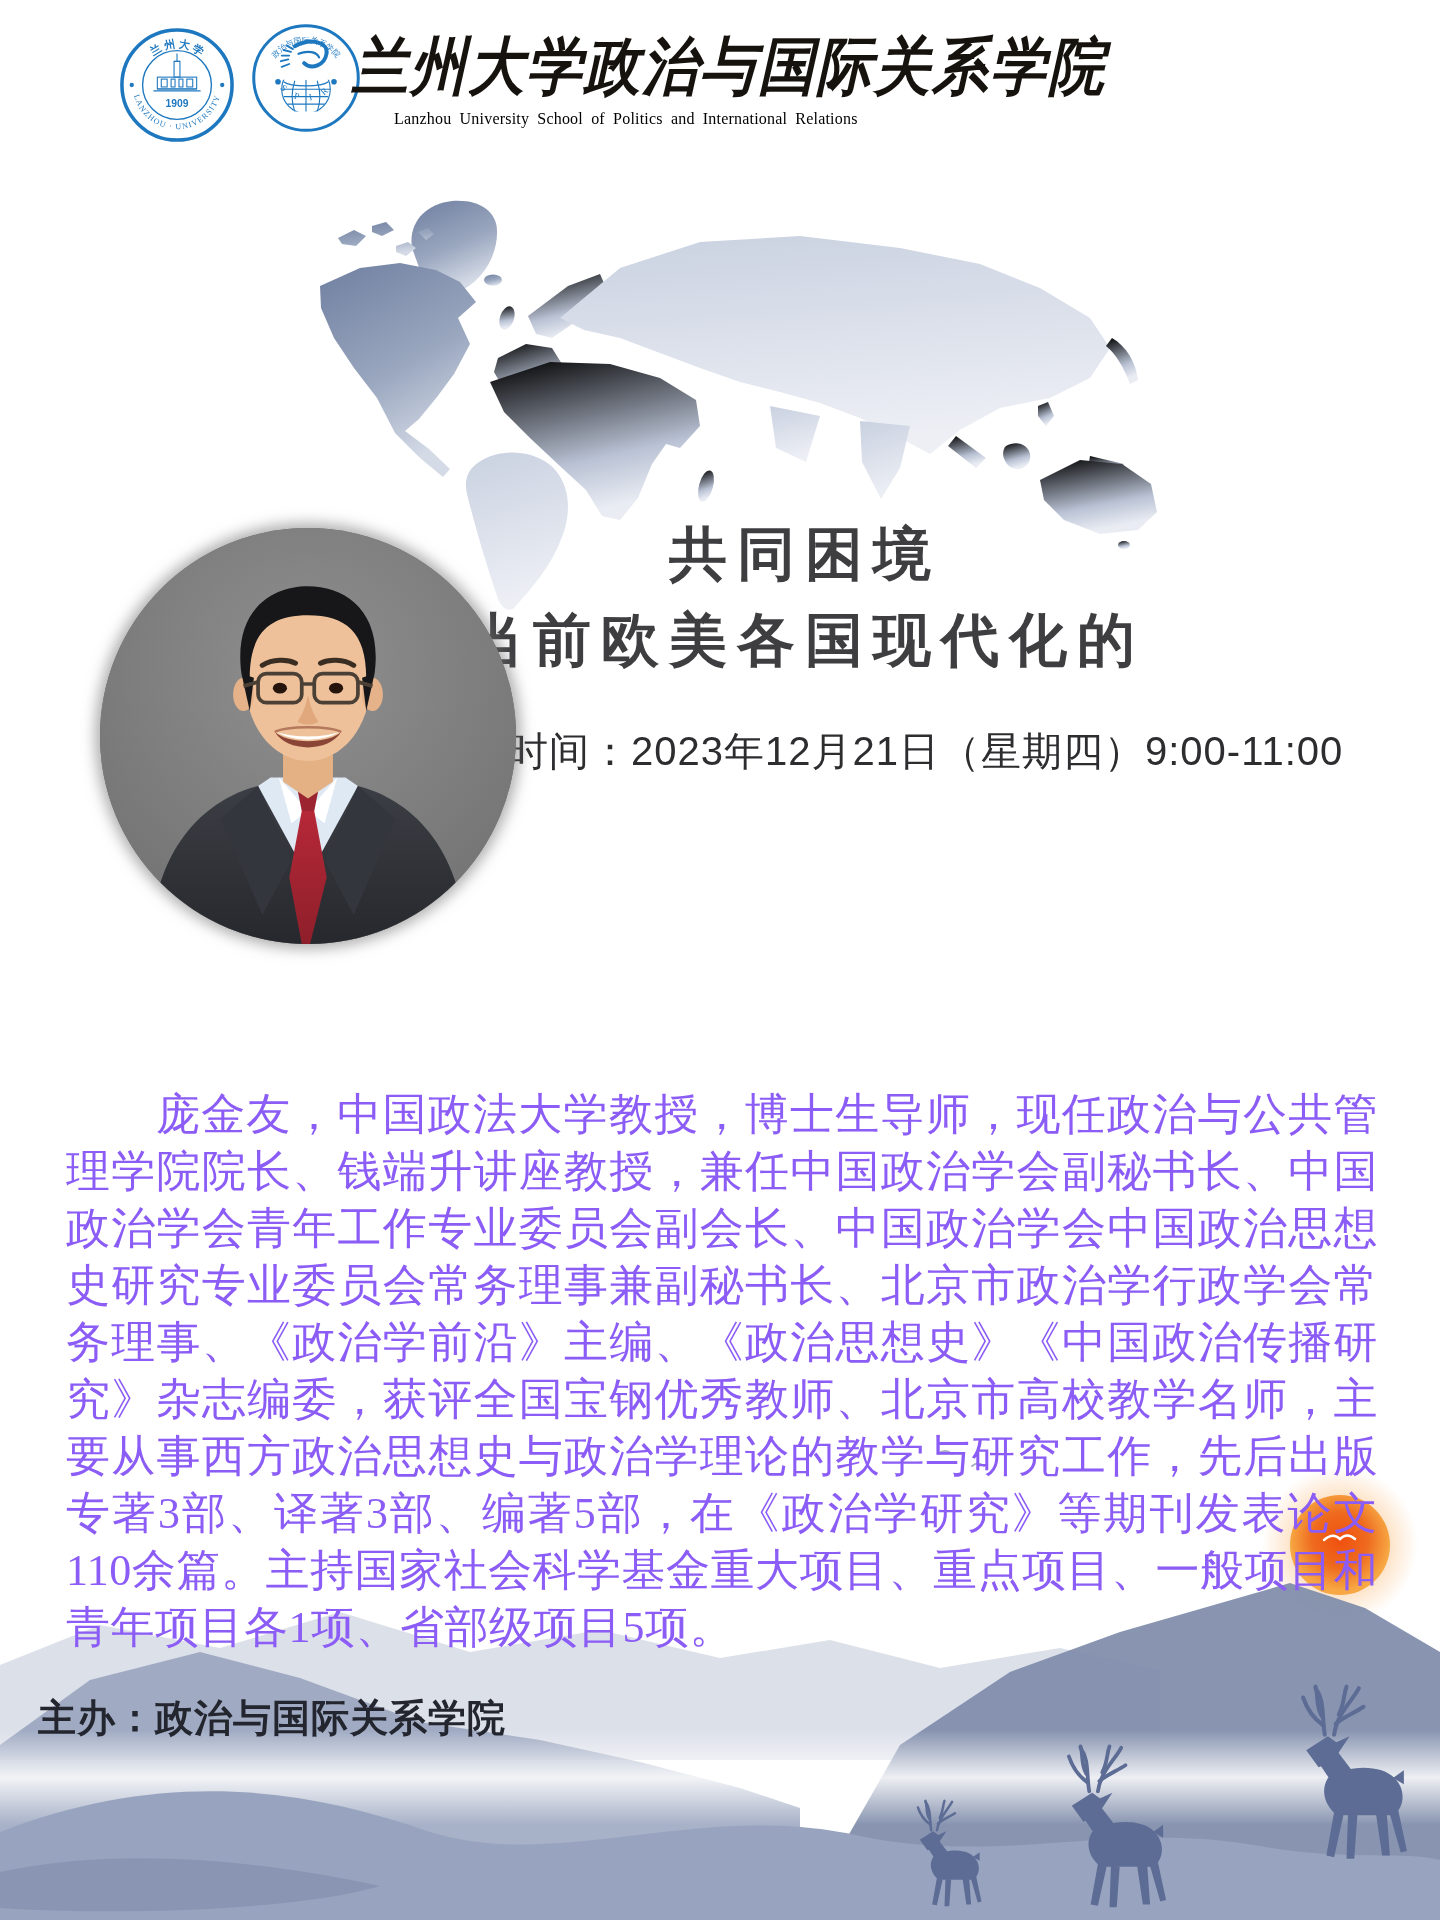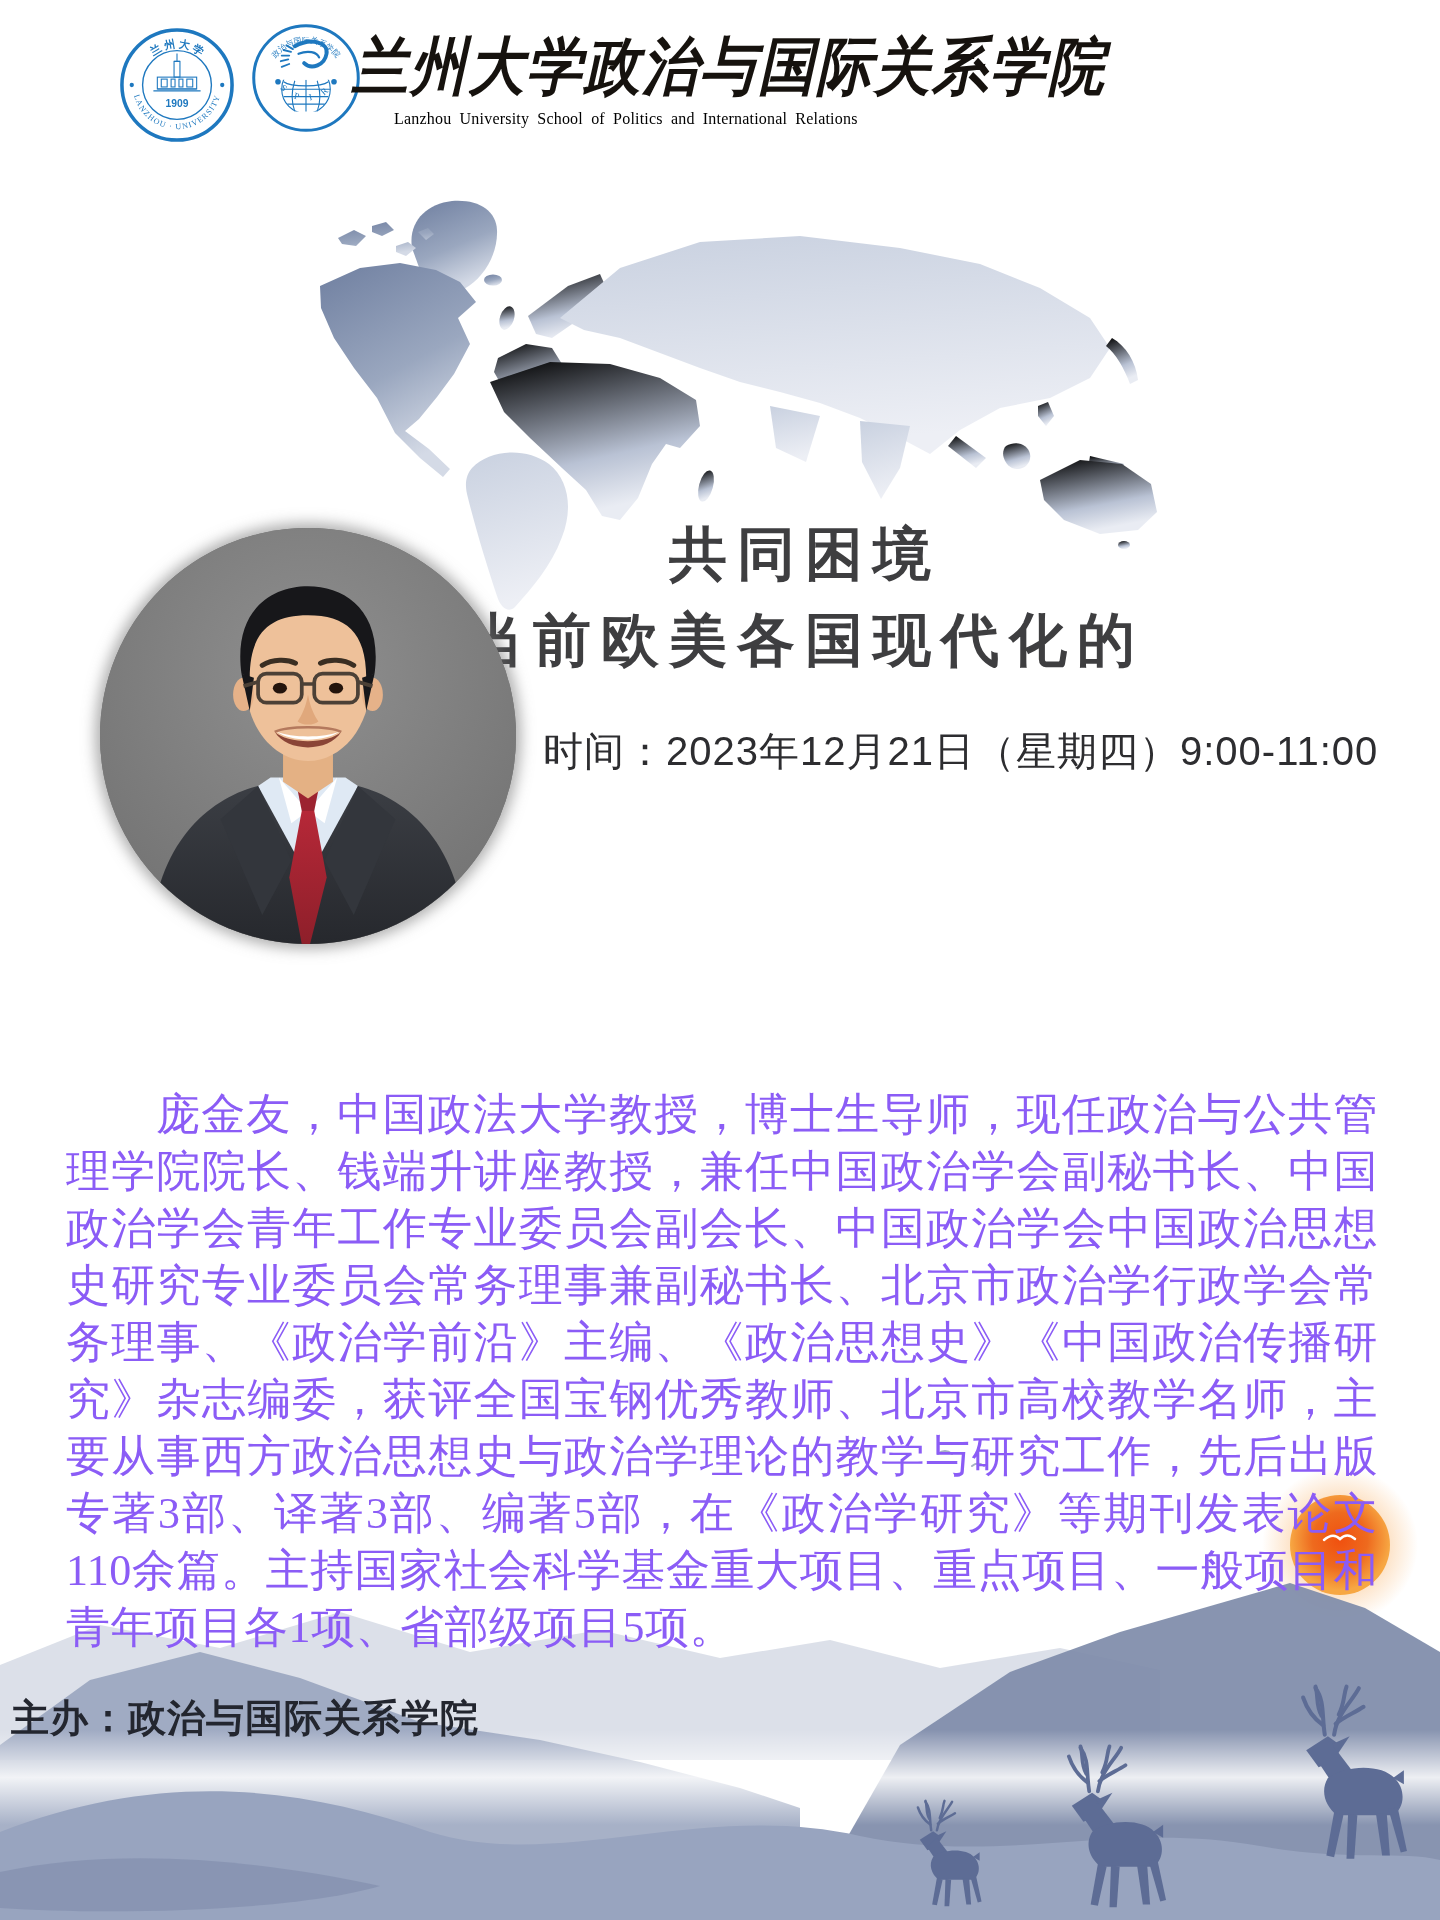--- a/index.html
+++ b/index.html
@@ -31,41 +31,41 @@
     overflow:hidden;z-index:3;background:#7d7d7d;
   }
   #portrait-wrap svg{display:block;width:100%;height:100%;}
   
   #lecture-title{
     position:absolute;left:455px;top:512px;width:700px;z-index:2;
     text-align:center;font-family:"Liberation Serif",serif;font-weight:700;
     font-size:58px;line-height:86px;letter-spacing:10px;color:#3e3e40;
   }
   .meta-line{
-    position:absolute;left:543px;z-index:2;white-space:nowrap;
+    position:absolute;left:508px;z-index:2;white-space:nowrap;
     font-family:"Liberation Sans",sans-serif;font-weight:500;
     font-size:40px;color:#2d2d30;letter-spacing:1px;text-align:center;
   }
   #time-line{top:724px;}
   #location-line{top:800px;}
   
   #bio-heading{
     position:absolute;left:116px;top:1024px;z-index:2;
     font-family:"Liberation Serif",serif;font-size:46px;letter-spacing:9px;color:#101013;
   }
   #bio-text{
     position:absolute;left:66px;top:1086px;width:1312px;z-index:2;
     font-family:"Liberation Serif",serif;font-size:44px;line-height:57px;
     color:#8b5cf6;text-align:justify;text-indent:90px;letter-spacing:0.5px;
   }
   
   #landscape{position:absolute;left:0;top:1440px;width:1440px;height:480px;z-index:0;}
   
   #organizers{
-    position:absolute;left:11px;top:1692px;z-index:4;
+    position:absolute;left:38px;top:1692px;z-index:4;
     font-family:"Liberation Sans",sans-serif;font-weight:700;
     font-size:38px;line-height:53px;color:#23262f;letter-spacing:1px;
   }
   #organizers .row{white-space:nowrap;}
   #organizers .indent{padding-left:92px;}
   #organizers .label{display:inline-block;min-width:92px;}
 </style>
 </head>
 <body>
 

